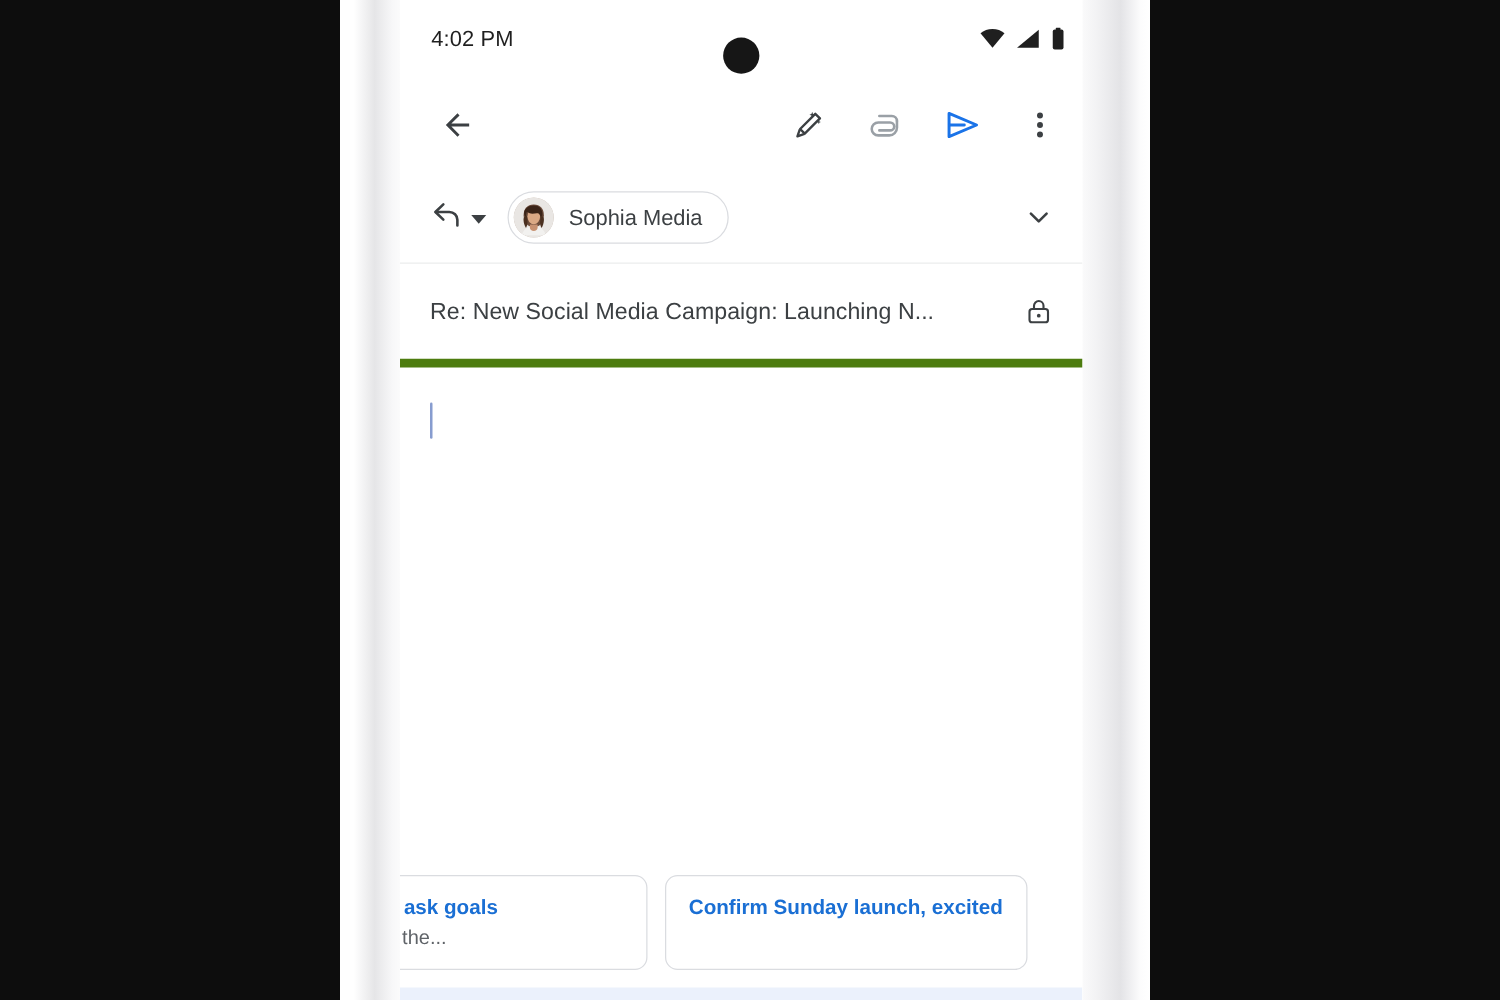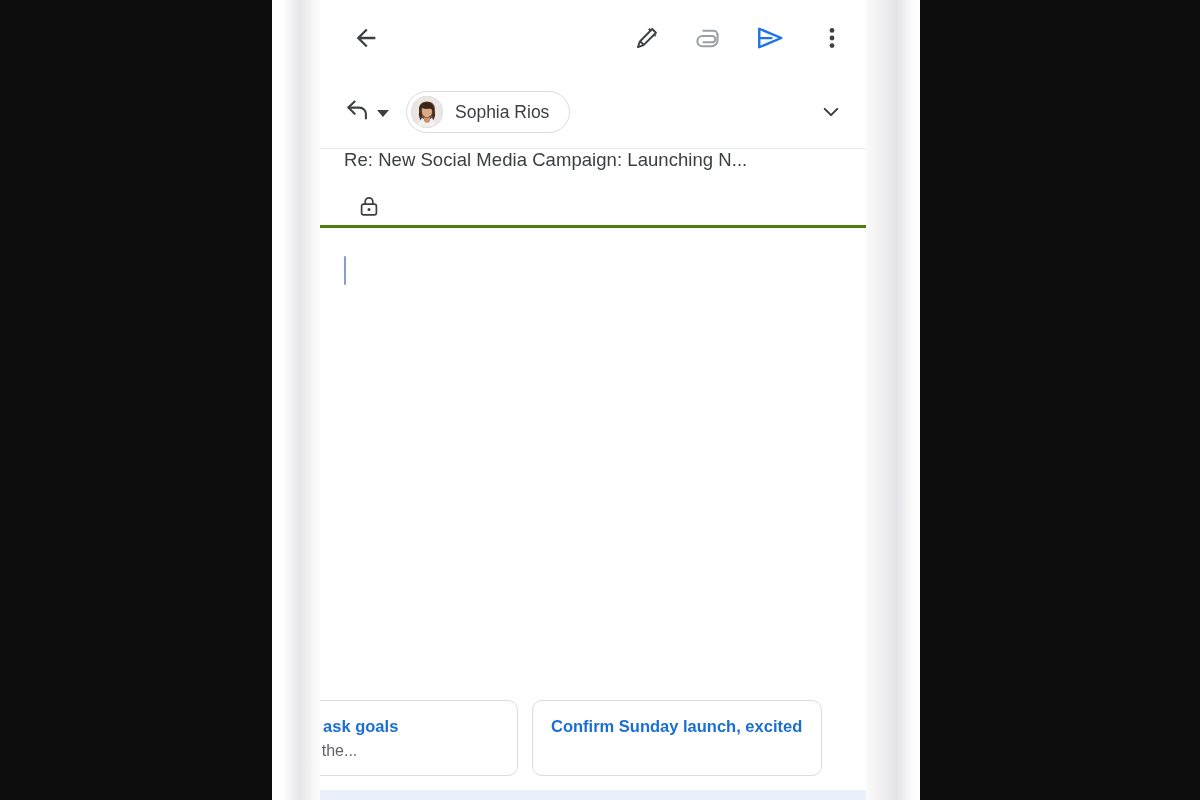--- a/index.html
+++ b/index.html
@@ -192,23 +192,23 @@
   .expand-btn {
     width: 42px; height: 42px;
     display: flex; align-items: center; justify-content: center;
     border: none; background: transparent; padding: 0; cursor: pointer;
   }
 
   
   .subject-row {
     height: 76px;
     display: flex;
+    align-items: center;
     padding: 0 16px 0 24px;
-    border-bottom: 3px solid #4d7c0f;
-    flex-direction: column;
+    border-bottom: 7px solid #4d7c0f;
   }
   .subject-text {
     font-size: 18.5px;
     color: #3c4043;
     white-space: nowrap;
     overflow: hidden;
     text-overflow: ellipsis;
     flex: 1;
     letter-spacing: 0.05px;
   }
@@ -300,20 +300,46 @@
 
 <div id="stage">
 
   <div class="backdrop"></div>
   <div class="edge-shadow l"></div>
   <div class="edge-shadow r"></div>
 
   <div id="screen">
     <div class="screen-col">
 
+      <div class="status-bar">
+        <span class="status-time">4:02 PM</span>
+
+        <div class="camera-hole"></div>
+
+        <span class="status-spacer"></span>
+
+        <div class="status-icons">
+          <span>
+            <svg width="20" height="16" viewBox="0 0 20 16">
+              <path d="M10 15.2 0.4 3.6C3 1.4 6.4 0.2 10 0.2s7 1.2 9.6 3.4L10 15.2z" fill="#1f1f1f"></path>
+            </svg>
+          </span>
+          <span>
+            <svg width="19" height="16" viewBox="0 0 19 16">
+              <path d="M18 0.8v14.4H0.6L18 0.8z" fill="#1f1f1f"></path>
+            </svg>
+          </span>
+          <span>
+            <svg width="11" height="18" viewBox="0 0 11 18">
+              <rect x="3.6" y="0" width="3.8" height="2" rx="0.7" fill="#1f1f1f"></rect>
+              <rect x="1.2" y="1.6" width="8.6" height="16" rx="1.6" fill="#1f1f1f"></rect>
+            </svg>
+          </span>
+        </div>
+      </div>
 
       <div class="toolbar">
 
         <button class="tb-btn">
           <svg width="28" height="28" viewBox="0 0 24 24">
             <path d="M20 11H7.8l5.6-5.6-1.4-1.4L4 12l8 8 1.4-1.4L7.8 13H20v-2z" fill="#3c4043"></path>
           </svg>
         </button>
 
         <span class="tb-spacer"></span>
@@ -379,21 +405,21 @@
                 <path d="M16 5.5c5.2 0 8.1 3.4 8.1 8.6 0 5.6-3.2 9.6-8.1 9.6S7.9 19.7 7.9 14.1C7.9 8.9 10.8 5.5 16 5.5z" fill="#6b4b3a"></path>
                 <ellipse cx="16" cy="15.2" rx="5.1" ry="6.1" fill="#dba985"></ellipse>
                 <path d="M16 6.3c4.4 0 6.8 2.6 7 6.7.1 2-.5 3.3-1.1 3.1-.6-.2-.4-2.2-1.6-3-1.6-1.1-4.9.4-7.6-.5-1.4-.5-2.1-1.6-2.4-.6-.3 1-.2 2.6-.7 2.9-.7.4-1.4-1-1.3-3C8.5 9 11.5 6.3 16 6.3z" fill="#3b2418"></path>
                 <path d="M10.4 14.4c.9 3.6 1 7.4-.6 9.9-1.1-1.6-1.9-4-2-6.6-.05-1.6.9-3.1 2.6-3.3z" fill="#4a2f1f"></path>
                 <path d="M21.8 14.6c1.6.3 2.4 1.7 2.35 3.3-.1 2.5-.9 4.9-2 6.4-1.5-2.6-1.3-6.2-.35-9.7z" fill="#4a2f1f"></path>
                 <path d="M16 22.6c4.6 0 8.6 3.2 9.6 7.6H6.4c1-4.4 5-7.6 9.6-7.6z" fill="#f2f1ef"></path>
                 <path d="M12.9 21.6h6.2v2.6c0 1.5-1.4 2.6-3.1 2.6s-3.1-1.1-3.1-2.6v-2.6z" fill="#c89272"></path>
               </g>
             </svg>
           </span>
-          <span class="chip-name">Sophia Rios</span>
+          <span class="chip-name">Sophia Media</span>
         </div>
 
         <span class="row-spacer"></span>
 
         <button class="expand-btn">
           <svg width="26" height="26" viewBox="0 0 24 24">
             <path d="M6.2 9.1 12 14.9l5.8-5.8" fill="none" stroke="#3c4043" stroke-width="1.9" stroke-linecap="round" stroke-linejoin="round"></path>
           </svg>
         </button>
       </div>

